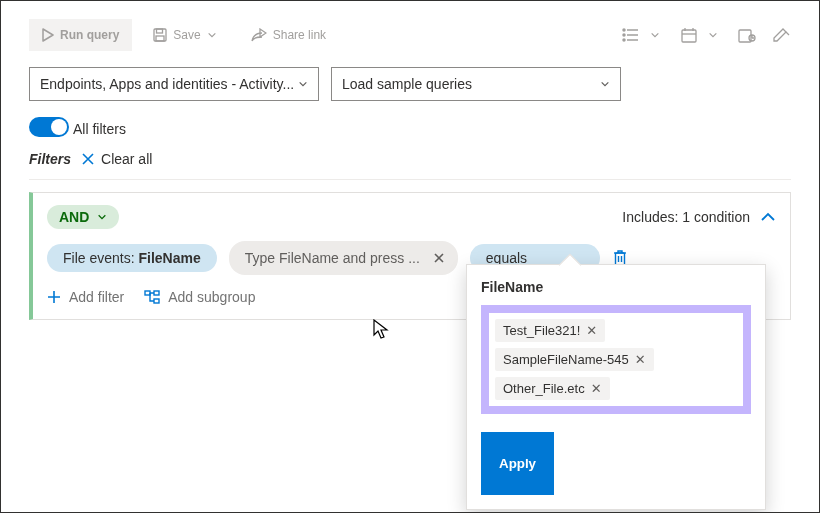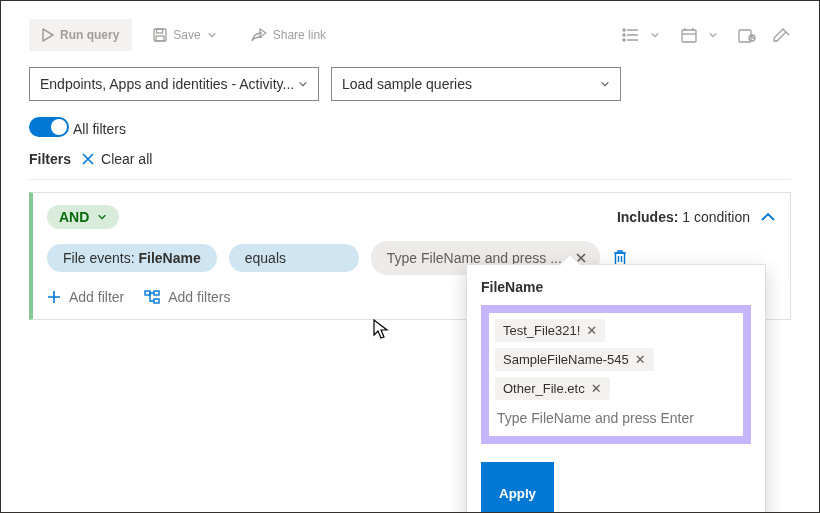--- a/index.html
+++ b/index.html
@@ -22,32 +22,32 @@
   .select { height:34px; border:1px solid #8a8886; display:flex; align-items:center; padding:0 10px; gap:0; min-width:290px; justify-content:space-between; }
   .select span { white-space:nowrap; overflow:hidden; text-overflow:ellipsis; }
 
   
   .togglerow { display:flex; align-items:flex-end; gap:4px; margin-top:16px; }
   .toggle { width:40px; height:20px; border-radius:10px; background:#0078d4; position:relative; }
   .toggle .knob { position:absolute; right:2px; top:2px; width:16px; height:16px; border-radius:50%; background:#fff; }
 
   
   .filtersrow { display:flex; align-items:center; gap:10px; margin-top:14px; padding-bottom:12px; }
-  .filtersrow .lbl { font-weight:600; }
+  .filtersrow .lbl { font-weight:600;font-style:italic; }
   .clearbtn { display:inline-flex; align-items:center; gap:6px; color:#323130; }
   .x-ico { width:14px; height:14px; }
 
   hr.sep { border:none; border-top:1px solid #edebe9; margin:0; }
 
   
   .filtercard { border:1px solid #e1dfdd; border-left:4px solid #85c898; background:#fff; margin-top:12px; padding:12px 14px 14px 14px; }
   .cardtop { display:flex; align-items:center; justify-content:space-between; }
   .andpill { background:#d9ecdb; color:#0b6a0b; display:inline-flex; align-items:center; gap:8px; padding:4px 12px; border-radius:14px; font-weight:600; }
   .includes { display:flex; align-items:center; gap:10px; }
-  .includes b { font-weight:700; }
+  .includes b { font-weight:400; }
   .expand { color:#0078d4; }
 
   .pillrow { display:flex; align-items:center; gap:12px; margin-top:12px; }
   .pill { border-radius:16px; padding:6px 16px; white-space:nowrap; }
   .pill.blue { background:#cfe5f2; }
   .pill.blue b { font-weight:600; }
   .pill.gray { background:#edebe9; color:#605e5c; }
   .pill.gray.witharrow { display:inline-flex; align-items:center; gap:8px; padding-right:8px; padding-left:16px; }
   .pill .close-inline { width:22px;height:22px; display:inline-flex;align-items:center;justify-content:center; border-radius:50%; }
   .trash { color:#0078d4; }
@@ -213,30 +213,30 @@
               <path d="M2 9 L8 3 L14 9" fill="none" stroke="#0078d4" stroke-width="1.8"></path>
             </svg>
         </span>
       </span>
     </div>
 
     <div class="pillrow">
       <span class="pill blue">
         <span>File events: </span><b>FileName</b>
       </span>
-      <span class="pill blue" style="min-width:130px;">
-        <span>equals</span>
-      </span>
       <span class="pill gray witharrow">
         <span>Type FileName and press ...</span>
         <span class="close-inline">
           <svg width="12" height="12" viewBox="0 0 12 12">
               <path d="M2 2 L10 10 M10 2 L2 10" stroke="#605e5c" stroke-width="1.6"></path>
             </svg>
         </span>
+      </span>
+      <span class="pill blue" style="min-width:130px;">
+        <span>equals</span>
       </span>
       <span class="ico trash">
         <svg width="16" height="18" viewBox="0 0 16 18" fill="none" stroke="#0078d4" stroke-width="1.4">
             <path d="M2 4 L14 4"></path>
             <path d="M6 4 L6 2 L10 2 L10 4"></path>
             <rect x="3.5" y="4" width="9" height="12" rx="1"></rect>
             <line x1="6.5" y1="7" x2="6.5" y2="13"></line>
             <line x1="9.5" y1="7" x2="9.5" y2="13"></line>
           </svg>
       </span>
@@ -253,42 +253,41 @@
       </span>
       <span class="linkbtn">
         <span class="ico">
           <svg width="16" height="14" viewBox="0 0 16 14" fill="none" stroke="#0078d4" stroke-width="1.4">
               <rect x="1" y="1" width="5" height="4"></rect>
               <rect x="10" y="1" width="5" height="4"></rect>
               <rect x="10" y="9" width="5" height="4"></rect>
               <path d="M6 3 L10 3 M6 3 L6 11 L10 11"></path>
             </svg>
         </span>
-        <span>Add filters</span>
+        <span>Add subgroup</span>
       </span>
     </div>
   </div>
 
   <div class="popover">
     <div class="caret"></div>
     <h4>FileName</h4>
     <div class="tokenbox">
       <span class="token">
         <span>Test_File321!</span>
         <span class="x">✕</span>
       </span>
       <span class="token">
         <span>SampleFileName-545</span>
         <span class="x">✕</span>
       </span>
       <span class="token">
         <span>Other_File.etc</span>
         <span class="x">✕</span>
       </span>
-      <input class="tokeninput" placeholder="Type FileName and press Enter" style="">
     </div>
     <button class="applybtn">
       <span>Apply</span>
     </button>
   </div>
 
   <span class="cursor">
     <svg width="18" height="22" viewBox="0 0 18 22">
         <path d="M1 1 L1 16 L5 12 L8 19 L11 18 L8 11 L14 11 Z" fill="#fff" stroke="#000" stroke-width="1.2"></path>
       </svg>

